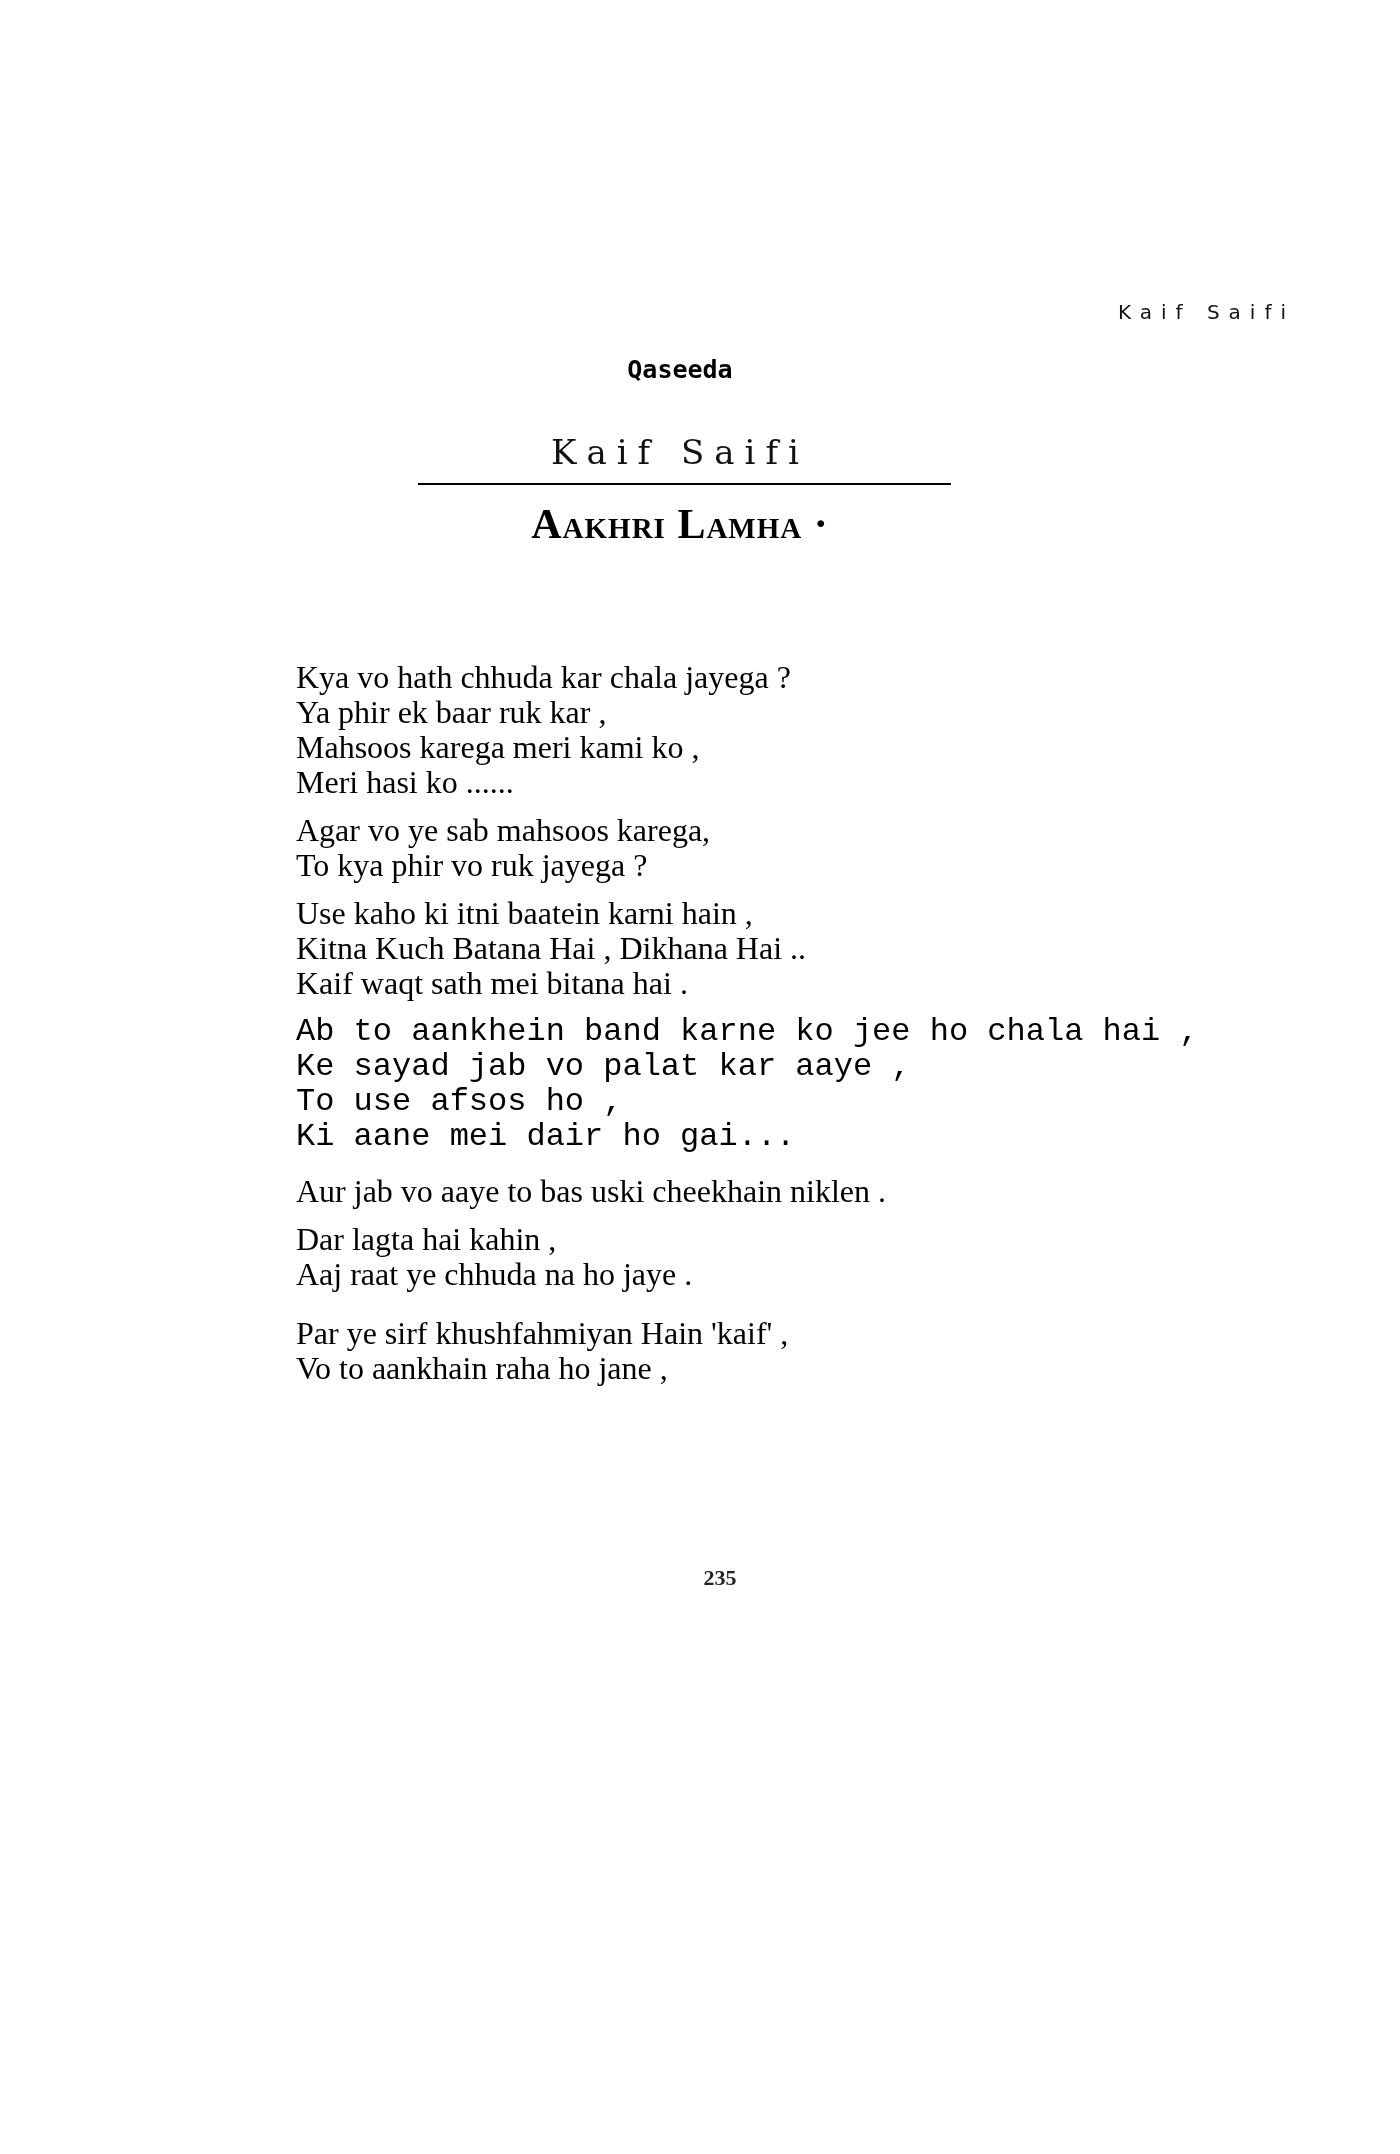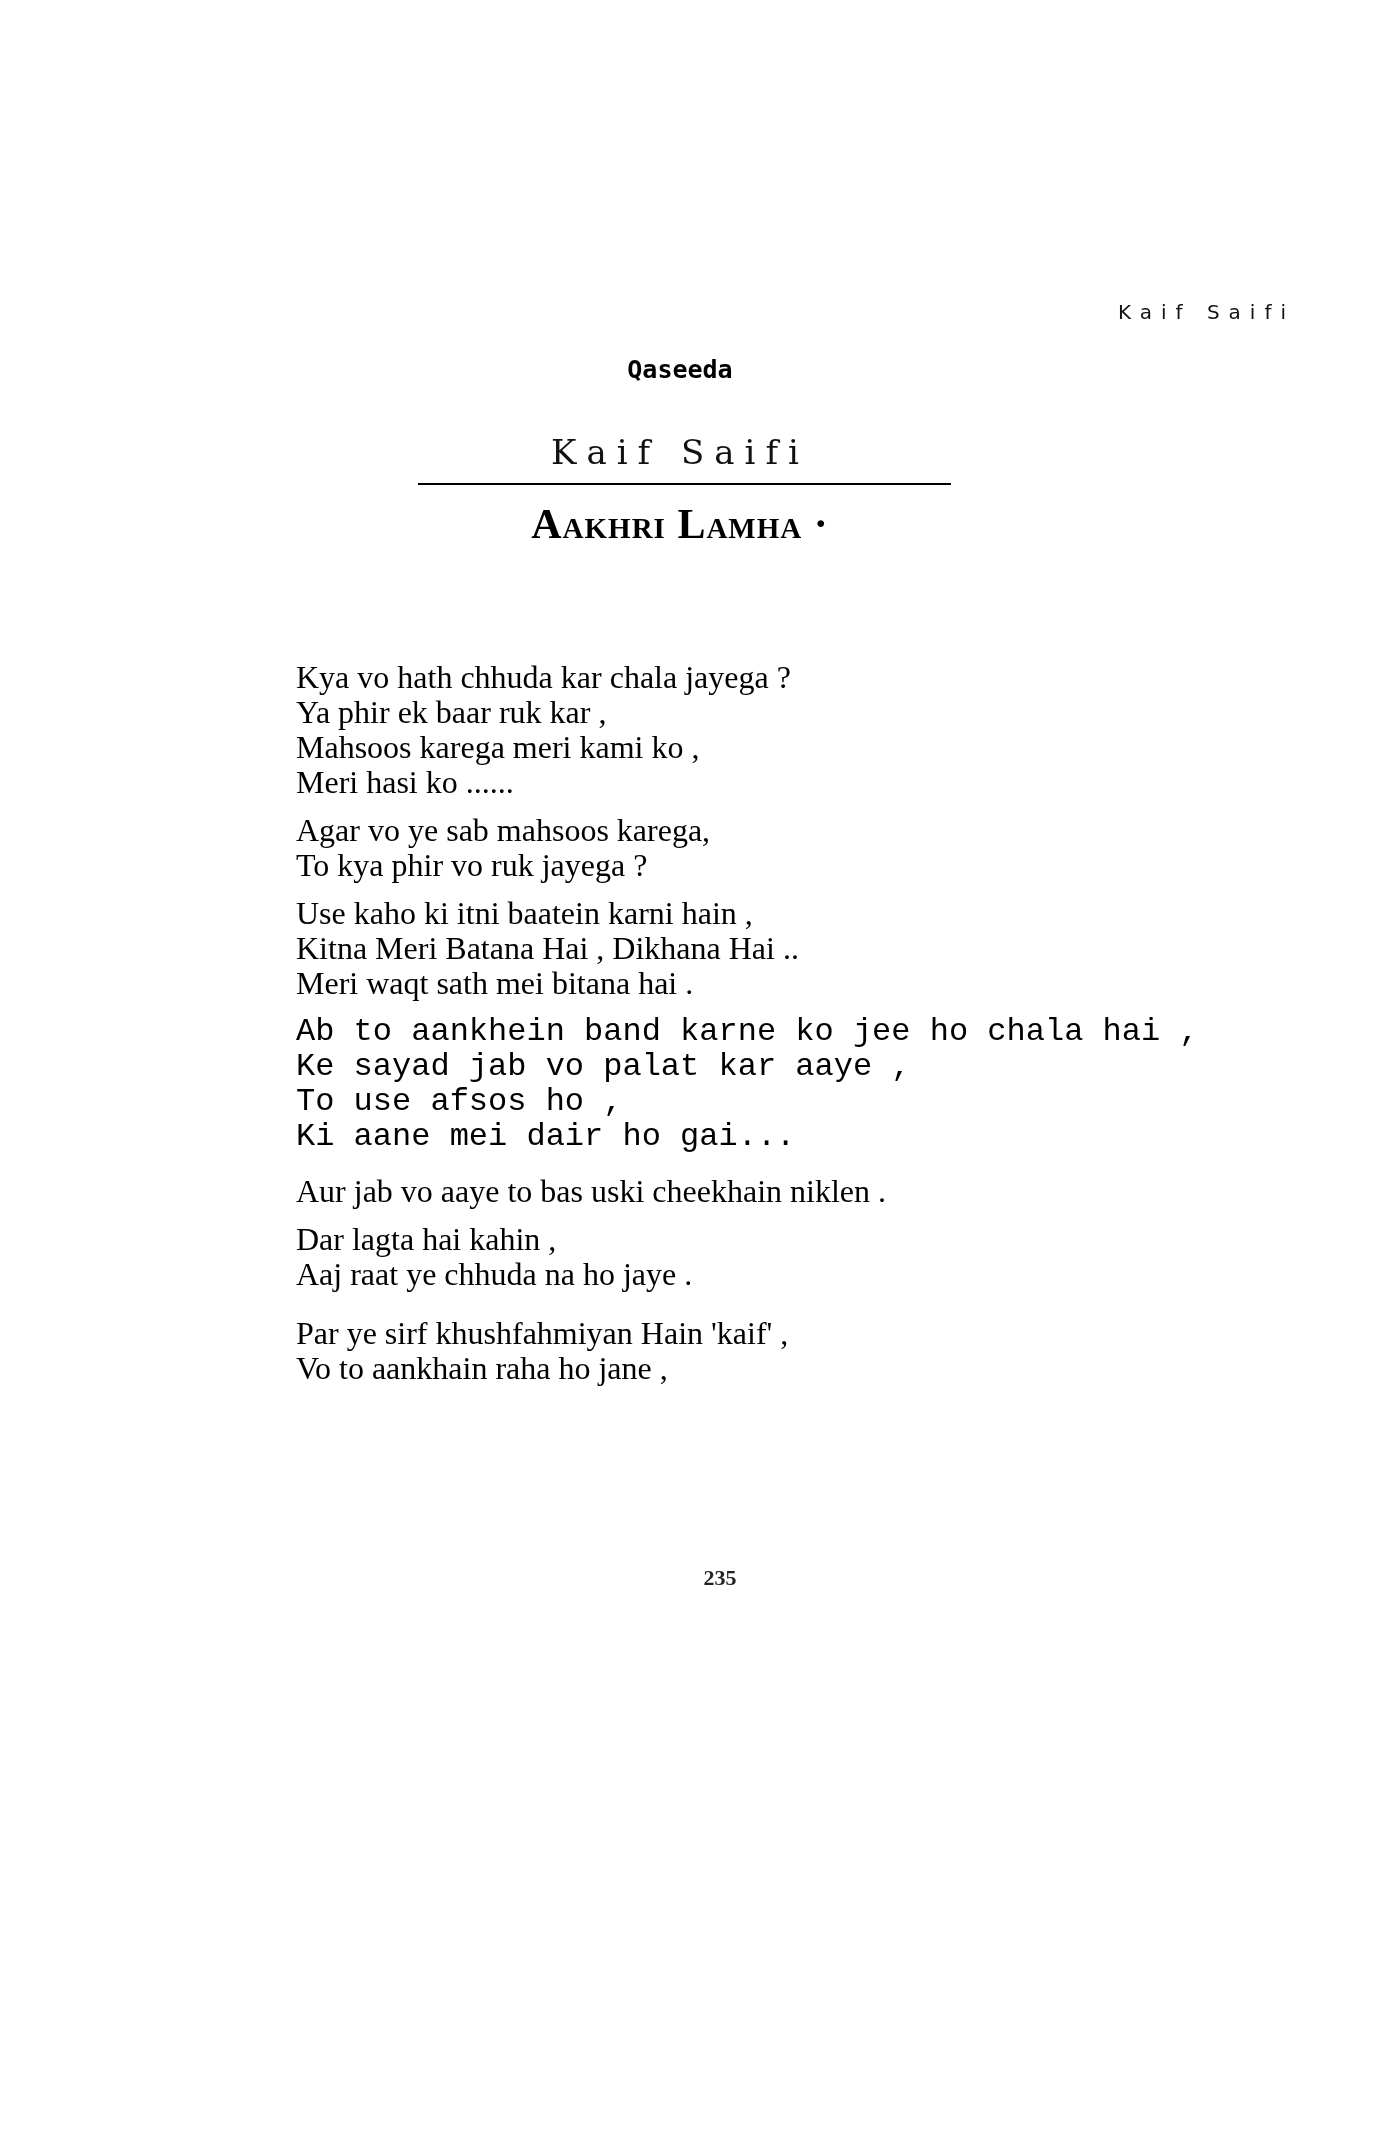--- a/index.html
+++ b/index.html
@@ -52,22 +52,22 @@
     <span class="line">Ya phir ek baar ruk kar ,</span>
     <span class="line">Mahsoos karega meri kami ko ,</span>
     <span class="line">Meri hasi ko ......</span>
   </div>
   <div class="stanza s2">
     <span class="line">Agar vo ye sab mahsoos karega,</span>
     <span class="line">To kya phir vo ruk jayega ?</span>
   </div>
   <div class="stanza s3">
     <span class="line">Use kaho ki itni baatein karni hain ,</span>
-    <span class="line">Kitna Meri Batana Hai , Dikhana Hai ..</span>
-    <span class="line">Meri waqt sath mei bitana hai .</span>
+    <span class="line">Kitna Kuch Batana Hai , Dikhana Hai ..</span>
+    <span class="line">Kaif waqt sath mei bitana hai .</span>
   </div>
   <div class="stanza s4">
     <span class="line">Ab to aankhein band karne ko jee ho chala hai ,</span>
     <span class="line">Ke sayad jab vo palat kar aaye ,</span>
     <span class="line">To use afsos ho ,</span>
     <span class="line">Ki aane mei dair ho gai...</span>
   </div>
   <div class="stanza s5">
     <span class="line">Aur jab vo aaye to bas uski cheekhain niklen .</span>
   </div>

